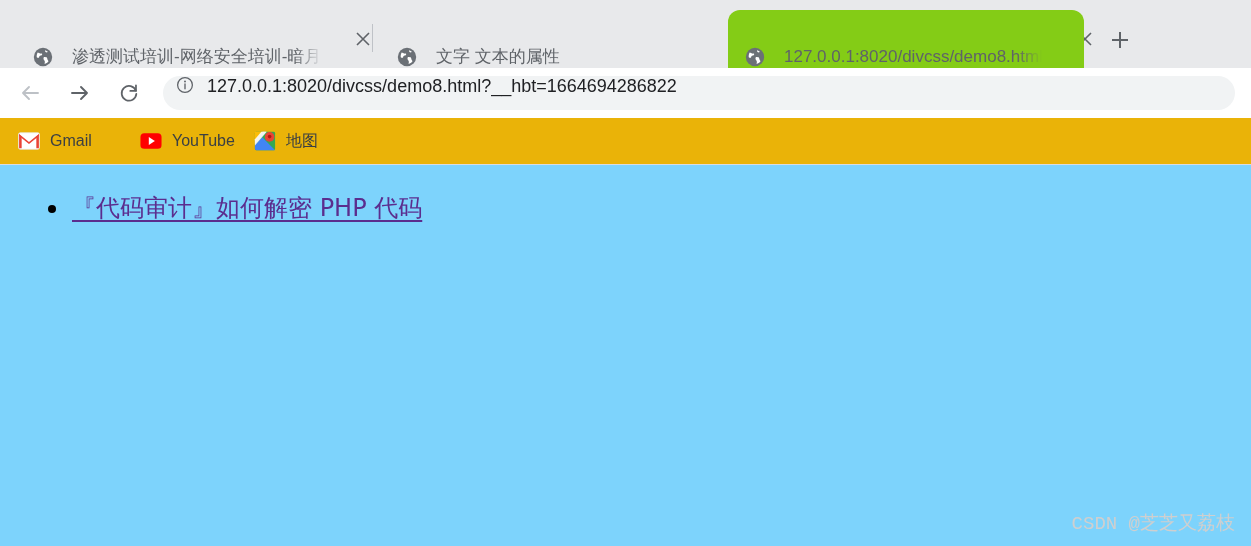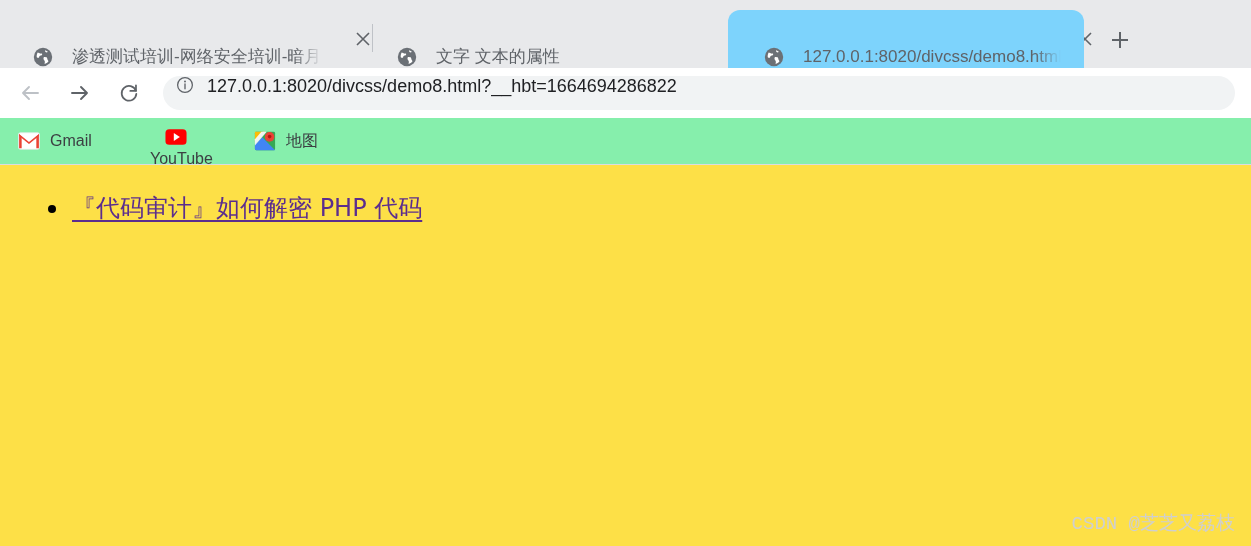--- a/index.html
+++ b/index.html
@@ -26,24 +26,23 @@
   }
   .tab {
     position: absolute;
     top: 10px;
     height: 58px;
     box-sizing: border-box;
     display: flex;
     align-items: flex-end;
   }
   .tab.active {
-    background: #7dd3fc;
+    background: #84cc16;
     border-top-left-radius: 12px;
     border-top-right-radius: 12px;
-    padding-left: 19px;
   }
   .tab-favicon {
     width: 22px;
     height: 22px;
     flex: 0 0 22px;
     display: block;
   }
   .tab-title {
     margin-left: 18px;
     font-size: 17px;
@@ -123,21 +122,21 @@
     white-space: nowrap;
     line-height: 20px;
   }
 
   
   .bookmarks {
     position: absolute;
     left: 0; top: 118px;
     width: 1251px;
     height: 46px;
-    background: #86efac;
+    background: #eab308;
   }
   .bm {
     position: absolute;
     top: 8px;
     height: 30px;
     display: flex;
     align-items: center;
   }
   .bm-icon {
     width: 22px;
@@ -161,21 +160,21 @@
     background: #dadce0;
   }
 
   
   .page {
     position: absolute;
     left: 0;
     top: 165px;
     width: 1251px;
     height: 381px;
-    background: #fde047;
+    background: #7dd3fc;
   }
   .page-list {
     margin: 0;
     padding: 0;
     list-style: none;
     position: absolute;
     left: 0;
     top: 28px;
   }
   .page-list-item {
@@ -311,21 +310,21 @@
       <svg class="bm-icon" viewBox="0 0 24 20" aria-hidden="true">
         <rect x="0.6" y="1" width="22.8" height="18" rx="1.8" fill="#ffffff" stroke="#e8eaed" stroke-width="0.8"></rect>
         <path d="M1.2 2.4 L12 11 L22.8 2.4 L22.8 4.6 L12 13.2 L1.2 4.6 Z" fill="#ea4335"></path>
         <path d="M1.2 2.4 L1.2 18 L4 18 L4 5.6 Z" fill="#ea4335"></path>
         <path d="M22.8 2.4 L22.8 18 L20 18 L20 5.6 Z" fill="#ea4335"></path>
       </svg>
     </span>
     <span class="bm-label">Gmail</span>
   </div>
 
-  <div class="bm" style="left:140px;flex-direction:column;">
+  <div class="bm" style="left:140px;">
     <span>
       <svg class="bm-icon" viewBox="0 0 24 18" aria-hidden="true">
         <rect x="0.5" y="0.5" width="23" height="17" rx="4.2" fill="#ff0000"></rect>
         <path d="M9.6 4.6 L16.2 9 L9.6 13.4 Z" fill="#ffffff"></path>
       </svg>
     </span>
     <span class="bm-label">YouTube</span>
   </div>
 
   <div class="bm" style="left:254px;">

